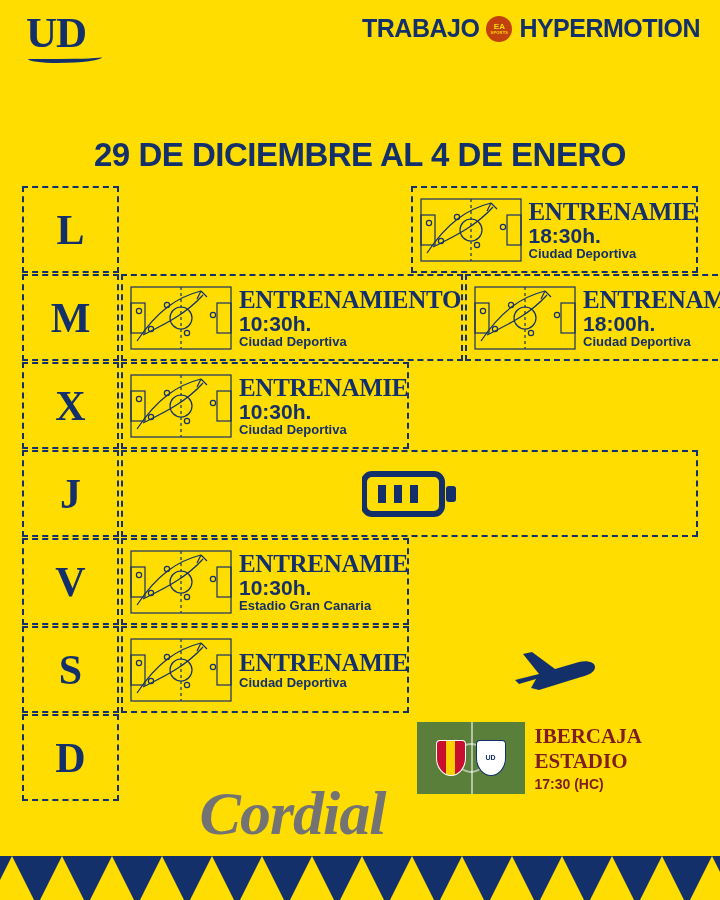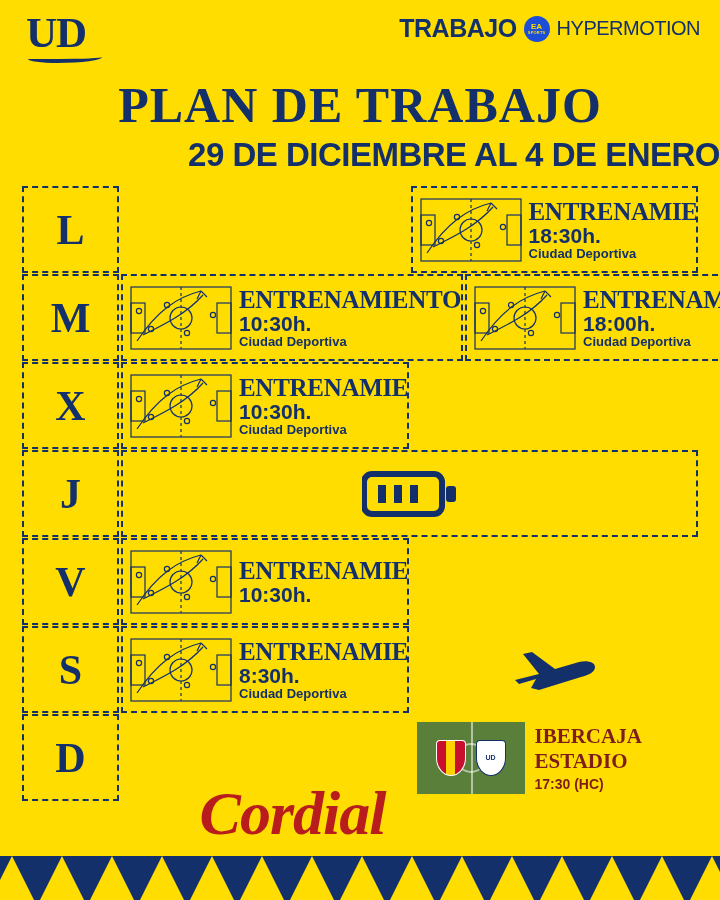--- a/index.html
+++ b/index.html
@@ -31,38 +31,38 @@
     display: flex; align-items: center; gap: 7px;
     color: #14306B;
   }
   .laliga .ll-word {
     font-weight: bold; font-size: 25px; letter-spacing: -0.5px;
     font-family: "Liberation Sans", sans-serif;
   }
   .laliga .ea-badge {
     display: inline-flex; align-items: center; justify-content: center;
     width: 26px; height: 26px; border-radius: 50%;
-    background: #1d4ed8; color: #FFDD00;
+    background: #c2410c; color: #FFDD00;
     font-size: 8px; font-weight: bold; line-height: 1;
     flex-direction: column;
   }
   .laliga .ea-badge small { font-size: 4px; letter-spacing: 0.2px; }
   .laliga .hyper {
-    font-weight: normal; font-size: 20px; letter-spacing: -0.5px;
+    font-weight: bold; font-size: 25px; letter-spacing: -0.5px;
   }
 
   
   .title {
     position: absolute; top: 76px; left: 0; width: 720px; text-align: center;
     color: #14306B;
     font-family: "Liberation Serif", serif;
     font-weight: bold; font-size: 50px; letter-spacing: 1px;
   }
   .subtitle {
-    position: absolute; top: 136px; left: 0; width: 720px; text-align: right;
+    position: absolute; top: 136px; left: 0; width: 720px; text-align: center;
     color: #14306B;
     font-family: "Liberation Sans", sans-serif;
     font-weight: bold; font-size: 33px; letter-spacing: -0.5px;
   }
 
   
   .grid {
     position: absolute; top: 186px; left: 22px; width: 676px;
   }
   .row { display: flex; height: 87px; margin-bottom: 1px; }
@@ -132,21 +132,21 @@
   .match-text { margin-left: 10px; color: #7f1d1d; }
   .match-name {
     font-family: "Liberation Serif", serif;
     font-weight: bold; font-size: 21px; letter-spacing: 0px;
   }
   .match-time { font-weight: bold; font-size: 14px; margin-top: 2px; }
 
   
   .sponsor {
     position: absolute; left: 0; width: 585px; top: 778px; text-align: center;
-    color: #b91c1c;
+    color: #737373;
   }
   .sponsor .name {
     font-family: "Liberation Serif", serif;
     font-style: italic; font-weight: bold; font-size: 62px; letter-spacing: -1px;
   }
   .sponsor .sub {
     font-family: "Liberation Sans", sans-serif;
     font-size: 21px; letter-spacing: 7px; margin-top: -8px; margin-left: 120px;
   }
 
@@ -176,21 +176,20 @@
     <div class="laliga">
       <span class="ll-word">TRABAJO</span>
       <span class="ea-badge">
         <span>EA</span>
         <small>SPORTS</small>
       </span>
       <span class="hyper">HYPERMOTION</span>
     </div>
   </div>
 
-  <div class="title">PLAN DE TRABAJO</div>
   <div class="subtitle">29 DE DICIEMBRE AL 4 DE ENERO</div>
 
   <div class="grid">
 
     <div class="row">
       <div class="daycell">L</div>
       <div class="slots">
         <div class="slot empty"></div>
         <div class="slot">
           <div class="pitch">
@@ -336,20 +335,21 @@
               <circle cx="12" cy="30" r="2.6" fill="none" stroke="#14306B" stroke-width="1.2"></circle>
               <circle cx="24" cy="48" r="2.6" fill="none" stroke="#14306B" stroke-width="1.2"></circle>
               <circle cx="40" cy="24" r="2.6" fill="none" stroke="#14306B" stroke-width="1.2"></circle>
               <circle cx="60" cy="52" r="2.6" fill="none" stroke="#14306B" stroke-width="1.2"></circle>
               <circle cx="86" cy="34" r="2.6" fill="none" stroke="#14306B" stroke-width="1.2"></circle>
             </svg>
           </div>
           <div class="sess-text">
             <div class="sess-title">ENTRENAMIENTO</div>
             <div class="sess-time">10:30h.</div>
+            <div class="sess-place">Estadio Gran Canaria</div>
           </div>
         </div>
         <div class="slot empty"></div>
       </div>
     </div>
 
     <div class="row">
       <div class="daycell">S</div>
       <div class="slots">
         <div class="slot">
@@ -365,21 +365,20 @@
               <path d="M74 10 L70 18 M74 10 L80 16" fill="none" stroke="#14306B" stroke-width="1.2"></path>
               <circle cx="12" cy="30" r="2.6" fill="none" stroke="#14306B" stroke-width="1.2"></circle>
               <circle cx="24" cy="48" r="2.6" fill="none" stroke="#14306B" stroke-width="1.2"></circle>
               <circle cx="40" cy="24" r="2.6" fill="none" stroke="#14306B" stroke-width="1.2"></circle>
               <circle cx="60" cy="52" r="2.6" fill="none" stroke="#14306B" stroke-width="1.2"></circle>
               <circle cx="86" cy="34" r="2.6" fill="none" stroke="#14306B" stroke-width="1.2"></circle>
             </svg>
           </div>
           <div class="sess-text">
             <div class="sess-title">ENTRENAMIENTO</div>
-            <div class="sess-time">8:30h.</div>
             <div class="sess-place">Ciudad Deportiva</div>
           </div>
         </div>
         <div class="slot empty" style="justify-content:center">
           <span class="plane">
             <svg width="90" height="60" viewBox="0 0 90 60">
               <path d="M6 40 L30 34 L14 14 L23 12 L46 29 L70 22 C78 20 86 22 86 27 C86 32 80 35 72 37 L30 50 L22 48 L27 39 L10 44 Z" fill="#14306B"></path>
             </svg>
           </span>
         </div>

